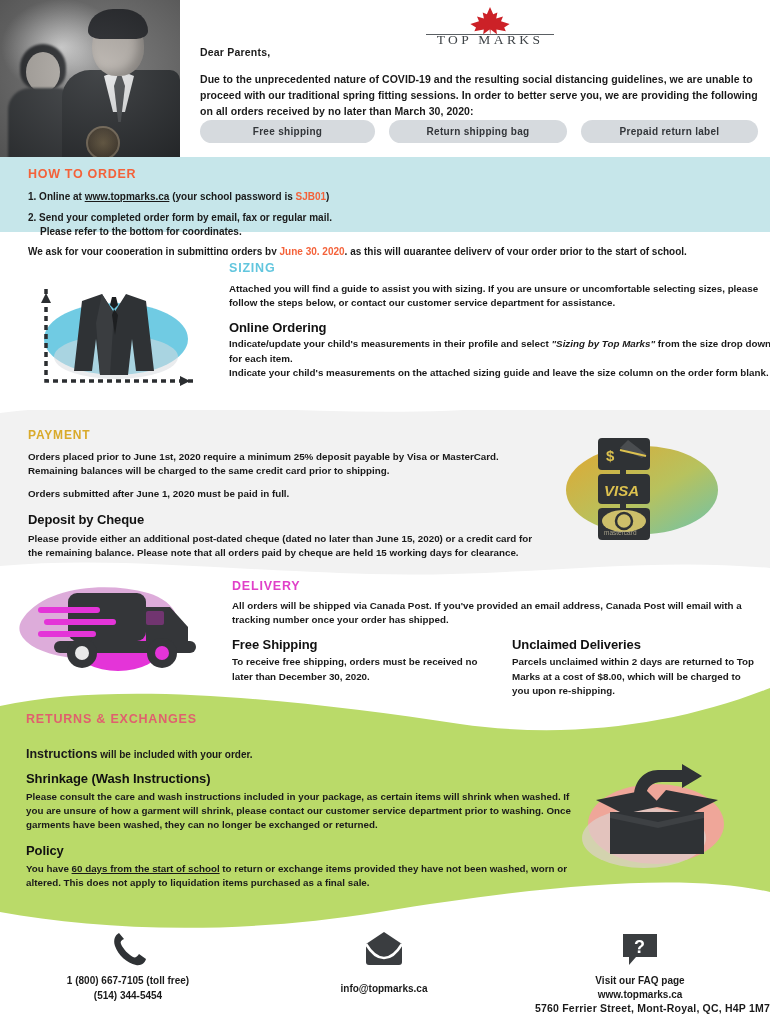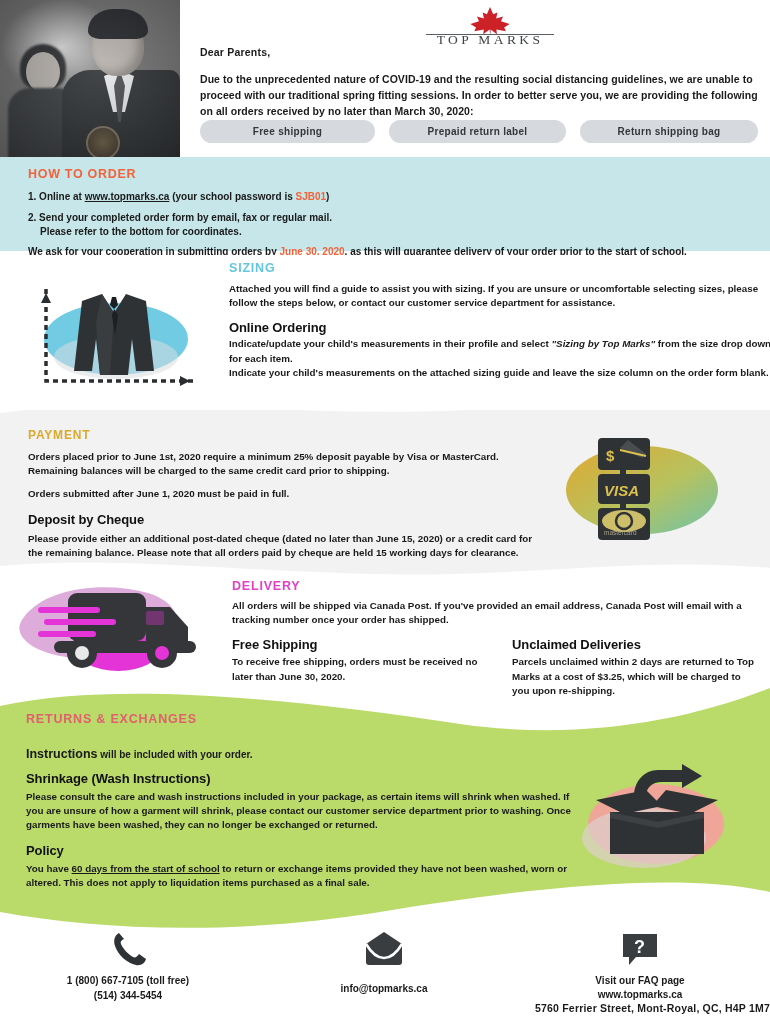--- a/index.html
+++ b/index.html
@@ -117,21 +117,21 @@
     font-size: 10px; font-weight: bold; color: #33363a;
     letter-spacing: .3px;
     padding: 6px 0; text-align: center;
   }
   .pill.p1 { width: 175px; }
   .pill.p2 { width: 177px; }
   .pill.p3 { width: 178px; }
 
   
   .sec-order {
-    position: absolute; left: 0; top: 157px; width: 770px; height: 94px;
+    position: absolute; left: 0; top: 157px; width: 770px; height: 75px;
     background: #c6e6ea;
     padding: 10px 28px 0 28px;
   }
   .h-order {
     font-size: 12.5px; font-weight: bold; color: #f4623a;
     letter-spacing: .7px; margin-bottom: 9px;
   }
   .ol-item {
     font-size: 10px; font-weight: bold; color: #1a1a1a;
     line-height: 1.38; margin-bottom: 7px;
@@ -249,22 +249,22 @@
       <div class="logo-text">TOP MARKS</div>
     </div>
 
     <div class="hero-body">
       <div class="dear">Dear Parents,</div>
       <div class="hero-para"><span>Due to the unprecedented nature of COVID-19 and the resulting social distancing guidelines, we are unable to proceed with our traditional spring fitting sessions. In order to better serve you, we are providing the following on all orders received by </span><b>no later than March 30, 2020:</b></div>
     </div>
 
     <div class="pills">
       <div class="pill p1">Free shipping</div>
+      <div class="pill p3">Return shipping bag</div>
       <div class="pill p2">Prepaid return label</div>
-      <div class="pill p3">Return shipping bag</div>
     </div>
   </div>
 
   <div class="sec-order">
     <div class="h-order">HOW TO ORDER</div>
     <div class="ol-item"><span>1. Online at </span><span class="ul-link">www.topmarks.ca</span><span> (your school password is </span><span class="accent-orange">SJB01</span><span>)</span></div>
     <div class="ol-item"><span>2. Send your completed order form by email, fax or regular mail.</span><span class="ind">Please refer to the bottom for coordinates.</span></div>
     <div class="order-foot"><span>We ask for your cooperation in submitting orders by </span><span class="accent-orange">June 30, 2020</span><span>, as this will </span><b>guarantee delivery of your order prior to the start of school</b><span>.</span></div>
   </div>
 
@@ -342,25 +342,25 @@
         <circle cx="152" cy="80" r="15" fill="#343639"></circle>
         <circle cx="152" cy="80" r="7" fill="#e434d8"></circle>
       </svg>
     </div>
     <div class="del-body">
       <div class="h-delivery">DELIVERY</div>
       <div class="p-body"><span>All orders will be shipped via </span><b>Canada Post</b><span>. If you've provided an email address, Canada Post will email with a tracking number once your order has shipped.</span></div>
       <div class="two-col">
         <div>
           <div class="h-sub" style="margin:0 0 3px 0">Free Shipping</div>
-          <div class="p-body">To receive free shipping, orders must be received no later than June 30, 2020.</div>
+          <div class="p-body">To receive free shipping, orders must be received no later than December 30, 2020.</div>
         </div>
         <div>
           <div class="h-sub" style="margin:0 0 3px 0">Unclaimed Deliveries</div>
-          <div class="p-body"><span>Parcels unclaimed within 2 days are returned to Top Marks at a cost of </span><b>$3.25</b><span>, which will be charged to you upon re-shipping.</span></div>
+          <div class="p-body"><span>Parcels unclaimed within 2 days are returned to Top Marks at a cost of </span><b>$8.00</b><span>, which will be charged to you upon re-shipping.</span></div>
         </div>
       </div>
     </div>
   </div>
 
   <div class="sec-returns">
     <div class="ret-body">
       <div class="h-returns">RETURNS &amp; EXCHANGES</div>
       <div class="instr-line"><span class="big">Instructions</span><span> will be included with your order.</span></div>
       <div class="h-sub">Shrinkage (Wash Instructions)</div>

